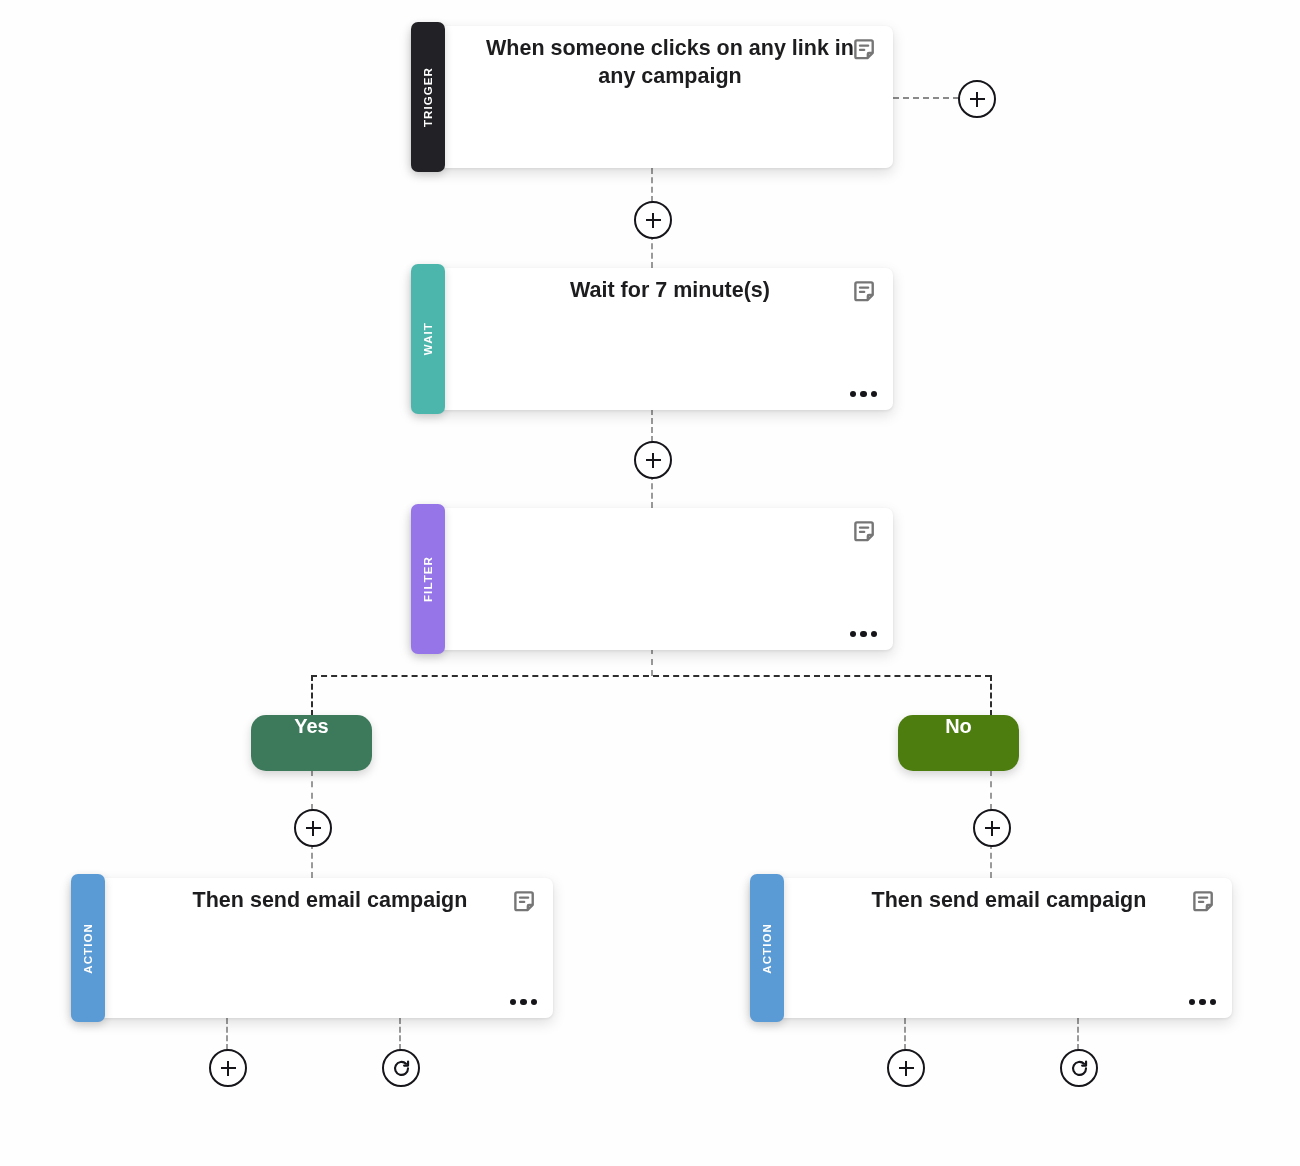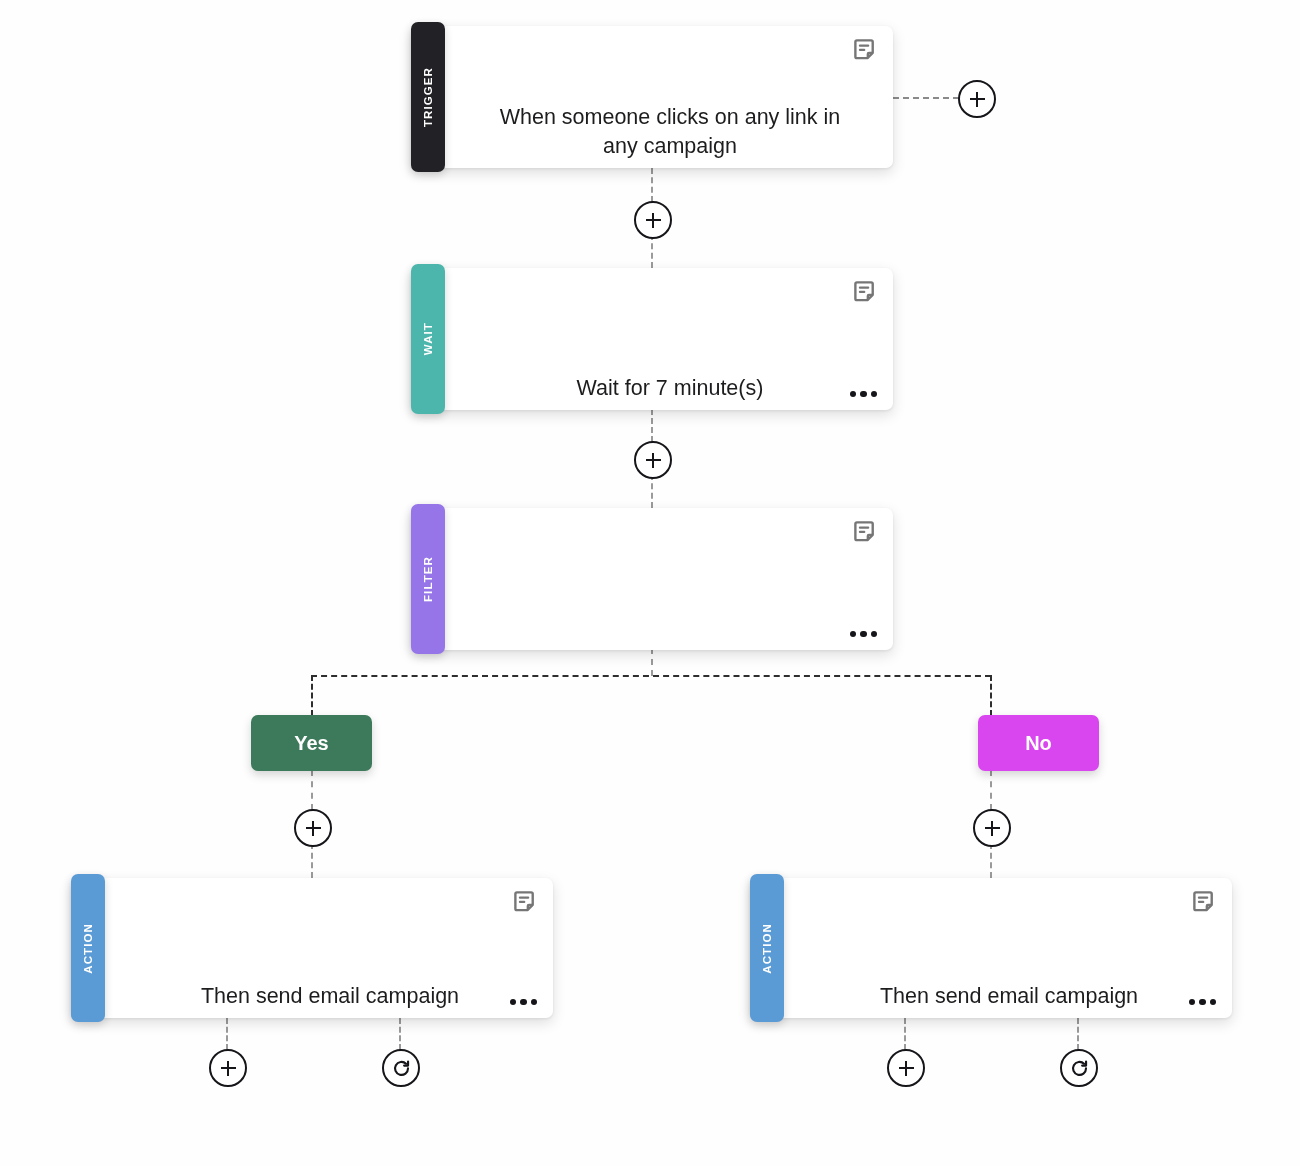--- a/index.html
+++ b/index.html
@@ -40,23 +40,24 @@
     transform:rotate(180deg);
     color:#ffffff;
     font-size:11.5px;
     font-weight:bold;
     letter-spacing:1.1px;
   }
   .card-body{
     flex:1;
     position:relative;
     display:flex;
-    align-items:flex-end;
+    align-items:flex-start;
     justify-content:center;
     padding:8px 34px 8px 36px;
+    font-weight:bold;
   }
   .card-title{
     font-size:21.5px;
     color:#1d1d1f;
     text-align:center;
     line-height:1.32;
     max-width:420px;
   }
 
   
@@ -76,22 +77,22 @@
     display:flex;align-items:center;justify-content:center;
     z-index:5;
   }
   .plus-h{position:absolute;width:15px;height:2.6px;background:#15151a;}
   .plus-v{position:absolute;width:2.6px;height:15px;background:#15151a;}
 
   
   .pill{
     position:absolute;
     width:121px;height:56px;
-    border-radius:7px;
-    display:flex;align-items:center;justify-content:center;
+    border-radius:15px;
+    display:flex;align-items:flex-start;justify-content:center;
     color:#ffffff;
     font-size:20px;
     font-weight:bold;
     box-shadow:0 4px 10px rgba(0,0,0,0.17);
     z-index:3;
   }
 </style>
 </head>
 <body>
 
@@ -200,21 +201,21 @@
         <i></i>
           <i></i>
           <i></i>
       </span>
     </div>
   </div>
 
   <div class="pill" style="left:251px;top:715px;background:#3D7A5B;">
     <span>Yes</span>
   </div>
-  <div class="pill" style="left:978px;top:715px;background:#d946ef;">
+  <div class="pill" style="left:898px;top:715px;background:#4d7c0f;">
     <span>No</span>
   </div>
 
   <div class="circ" style="left:294px;top:809px;">
     <span class="plus-h"></span>
     <span class="plus-v"></span>
   </div>
 
   <div class="circ" style="left:973px;top:809px;">
     <span class="plus-h"></span>

